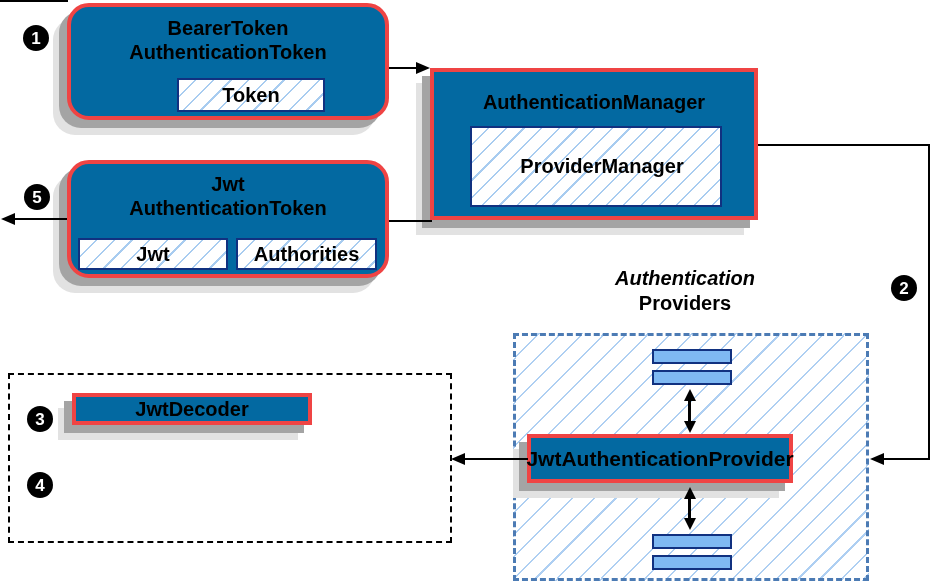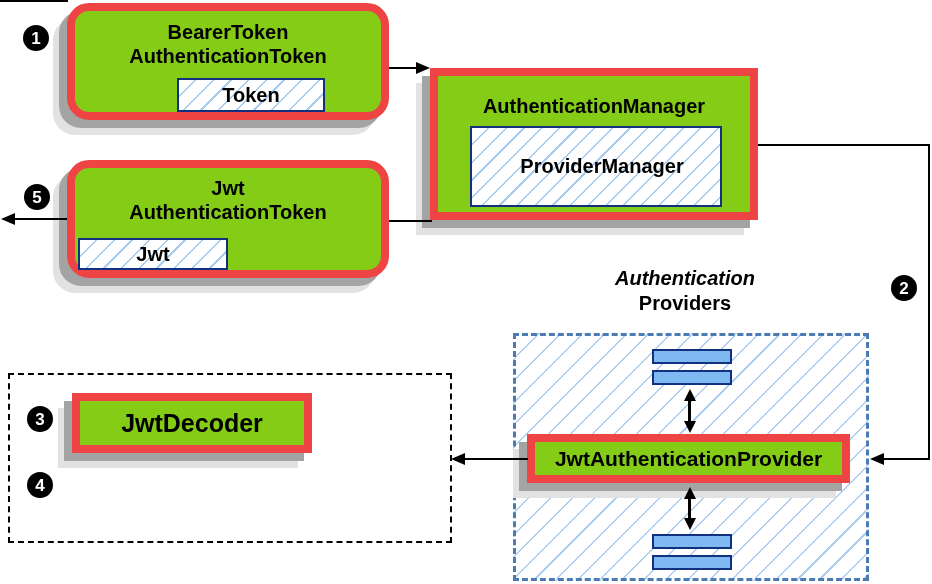--- a/index.html
+++ b/index.html
@@ -4,21 +4,21 @@
 <style>
   html,body { margin:0; padding:0; background:#ffffff; }
   .canvas {
     position:relative; width:932px; height:584px; background:#ffffff;
     font-family:"Liberation Sans", sans-serif; overflow:hidden;
   }
   .canvas * { box-sizing:border-box; }
 
   
   .node {
-    position:absolute; background:#84cc16; border:8px solid #ef4444;
+    position:absolute; background:#0369a1; border:4px solid #ef4444;
     box-shadow:-8px 8px 0 0 #a4a4a4, -14px 15px 0 0 #e2e2e2;
     color:#000; font-weight:bold; text-align:center;
   }
   .rounded { border-radius:22px; }
   .title { display:block; font-size:20px; line-height:24px; }
 
   
   .field {
     position:absolute; background-color:#ffffff; border:2px solid #113180;
     display:flex; align-items:center; justify-content:center;
@@ -101,56 +101,59 @@
 
   <div class="providers-box" style="left:513px; top:333px; width:356px; height:248px;"></div>
 
   <div class="mini" style="left:652px; top:349px;"></div>
   <div class="mini" style="left:652px; top:370px;"></div>
 
   <div class="ah ah-up" style="left:684px; top:389px;"></div>
   <div class="line" style="left:688px; top:399px; width:3px; height:25px;"></div>
   <div class="ah ah-down" style="left:684px; top:421px;"></div>
 
-  <div class="node center-flex" style="left:527px; top:434px; width:323px; height:49px; font-size:21px;">
+  <div class="node center-flex" style="left:527px; top:434px; width:266px; height:49px; font-size:21px;">
     <span>JwtAuthenticationProvider</span>
   </div>
 
   <div class="ah ah-up" style="left:684px; top:487px;"></div>
   <div class="line" style="left:688px; top:497px; width:3px; height:23px;"></div>
   <div class="ah ah-down" style="left:684px; top:518px;"></div>
 
   <div class="mini" style="left:652px; top:534px;"></div>
   <div class="mini" style="left:652px; top:555px;"></div>
 
   <div class="line" style="left:462px; top:458px; width:66px; height:2px;"></div>
   <div class="ah ah-left" style="left:451px; top:453px;"></div>
 
   <div class="decoders-box" style="left:8px; top:373px; width:444px; height:170px;"></div>
 
-  <div class="node center-flex" style="left:72px; top:393px; width:240px; height:60px; font-size:25px;">
+  <div class="node center-flex" style="left:72px; top:393px; width:240px; height:32px; font-size:20px;align-items:flex-end;">
     <span>JwtDecoder</span>
   </div>
   <div class="badge" style="left:27px; top:406px;">
       <span>3</span>
     </div>
 
   <div class="badge" style="left:27px; top:472px;">
       <span>4</span>
     </div>
 
   <div class="line" style="left:389px; top:220px; width:43px; height:2px;"></div>
 
   <div class="node rounded" style="left:67px; top:160px; width:322px; height:118px; padding-top:8px;">
     <span class="title">Jwt</span>
     <span class="title">AuthenticationToken</span>
   </div>
   <div class="field" style="left:78px; top:238px; width:150px; height:32px;">
     <span>Jwt</span>
   </div>
+  <div class="field" style="left:236px; top:238px; width:141px; height:32px;">
+    <span>Authorities</span>
+  </div>
 
   <div class="line" style="left:13px; top:218px; width:54px; height:2px;"></div>
   <div class="ah ah-left" style="left:1px; top:213px;"></div>
   <div class="badge" style="left:24px; top:184px;">
       <span>5</span>
     </div>
 
 </div>
 
 </body></html>

